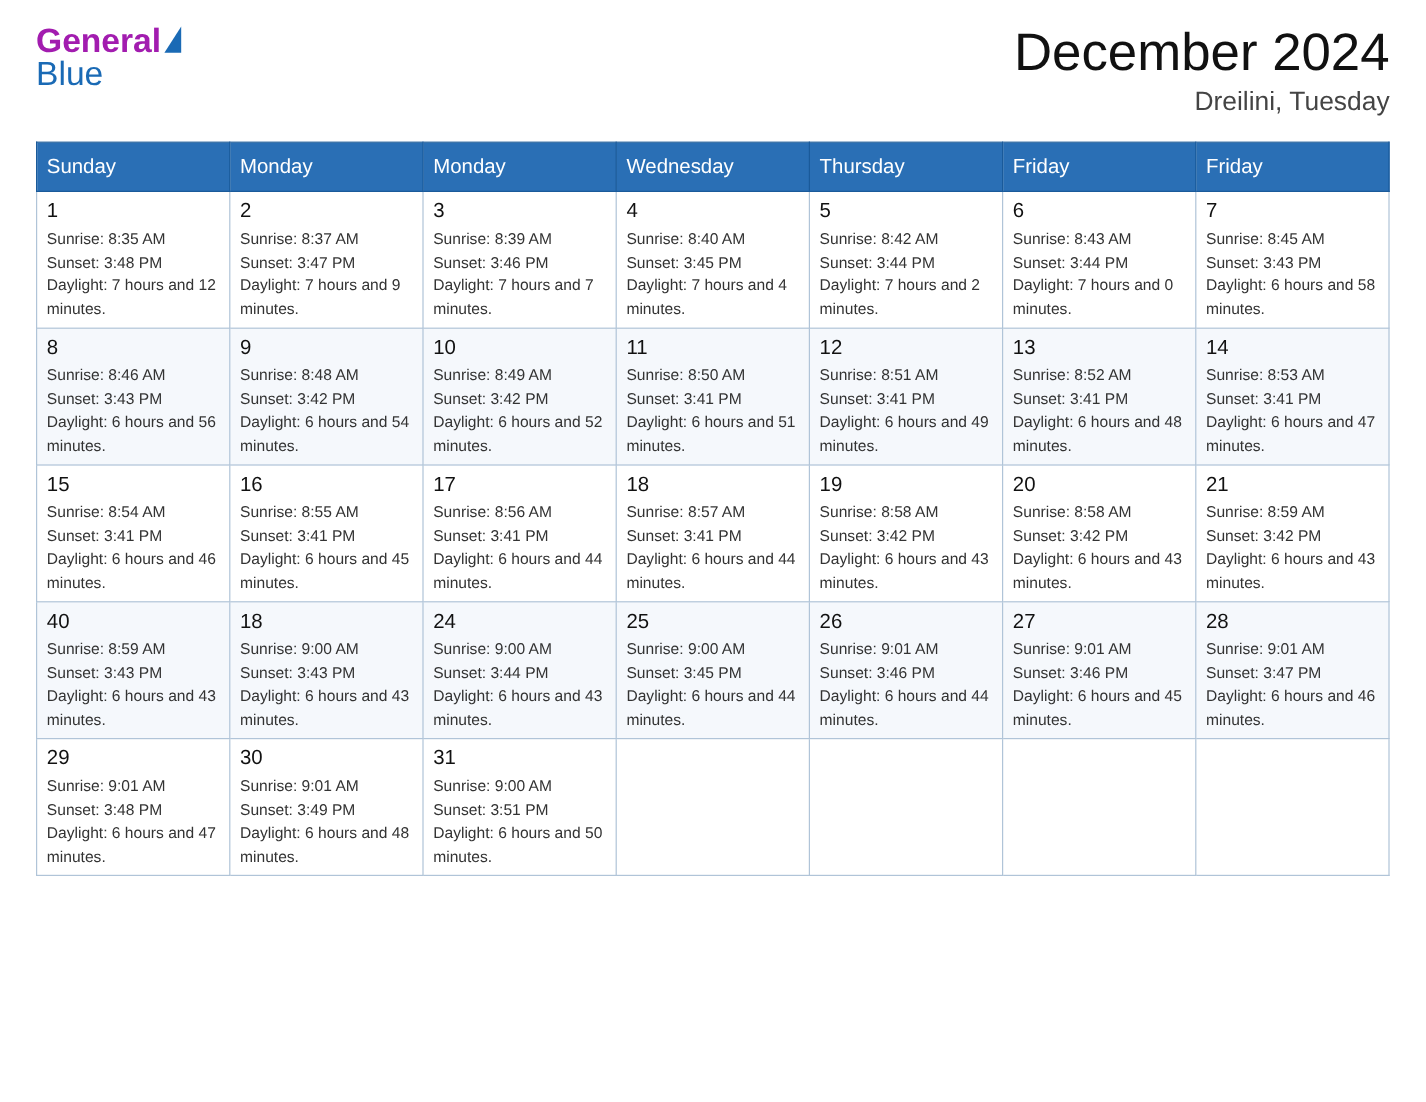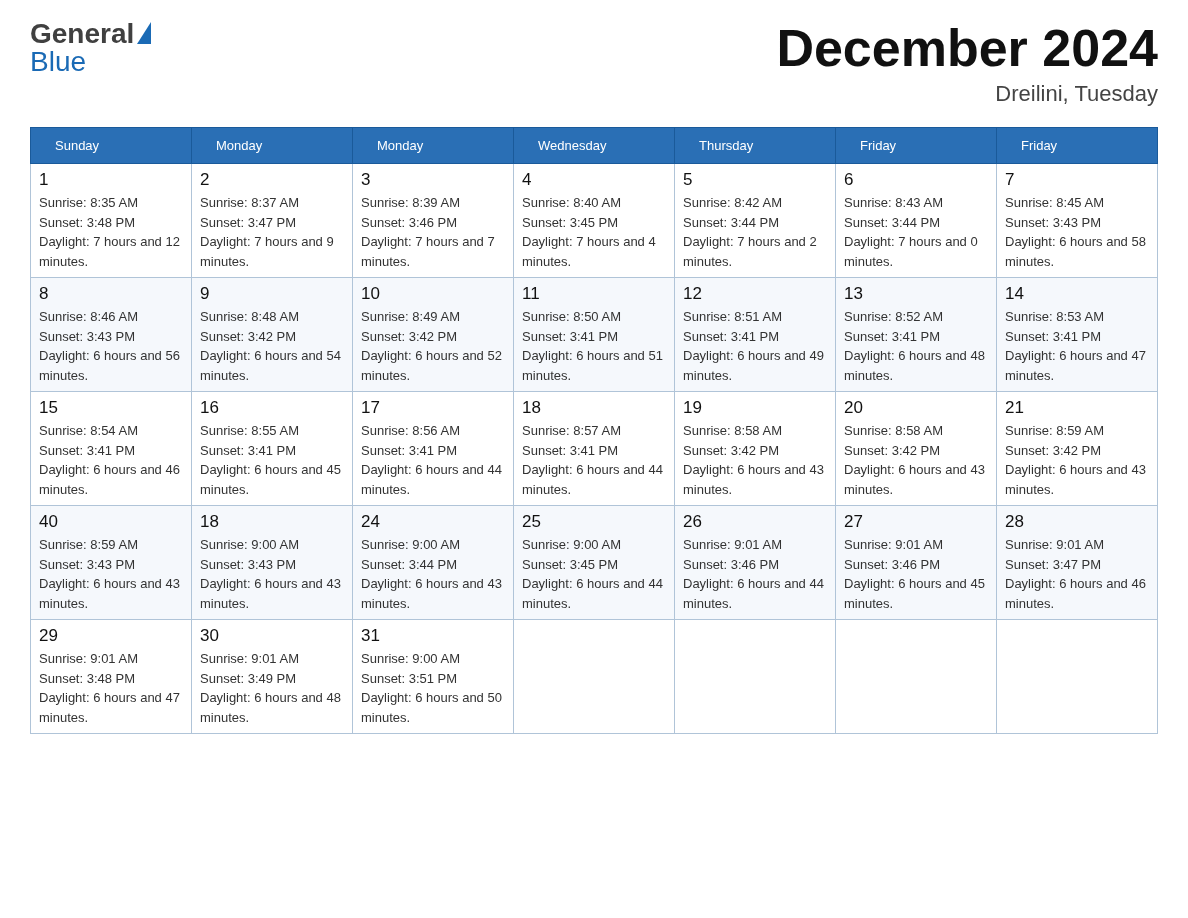--- a/index.html
+++ b/index.html
@@ -26,44 +26,44 @@
     .logo-icon {
       width: 0;
       height: 0;
       border-left: 14px solid transparent;
       border-bottom: 22px solid #1a6ab5;
       margin-left: 3px;
       margin-bottom: 2px;
       display: inline-block;
     }
     .logo-text-wrap { display: flex; flex-direction: column; line-height: 1; }
-    .logo-line1 { color: #404040; font-size: 28px; font-weight: bold; display: flex; align-items: center; }
+    .logo-line1 { color: #a21caf; font-size: 28px; font-weight: bold; display: flex; align-items: center; }
     .logo-line2 { color: #1a6ab5; font-size: 28px; font-weight: normal; }
     .title-area { text-align: right; }
     .month-title {
-      font-size: 52px;
-      font-weight: bold;
+      font-size: 44px;
+      font-weight: normal;
       color: #111;
       line-height: 1.1;
     }
     .location {
       font-size: 22px;
       color: #444;
       margin-top: 4px;
     }
     table {
       width: 100%;
       border-collapse: collapse;
       table-layout: fixed;
     }
     thead tr th {
       background: #2a6fb5;
       color: #fff;
-      padding: 10px 24px;
-      font-size: 13px;
+      padding: 10px 8px;
+      font-size: 17px;
       font-weight: normal;
       text-align: left;
       border: 1px solid #1a5a9a;
     }
     tbody tr td {
       border: 1px solid #b0c4d8;
       vertical-align: top;
       padding: 6px 8px;
       font-size: 13px;
       color: #222;

